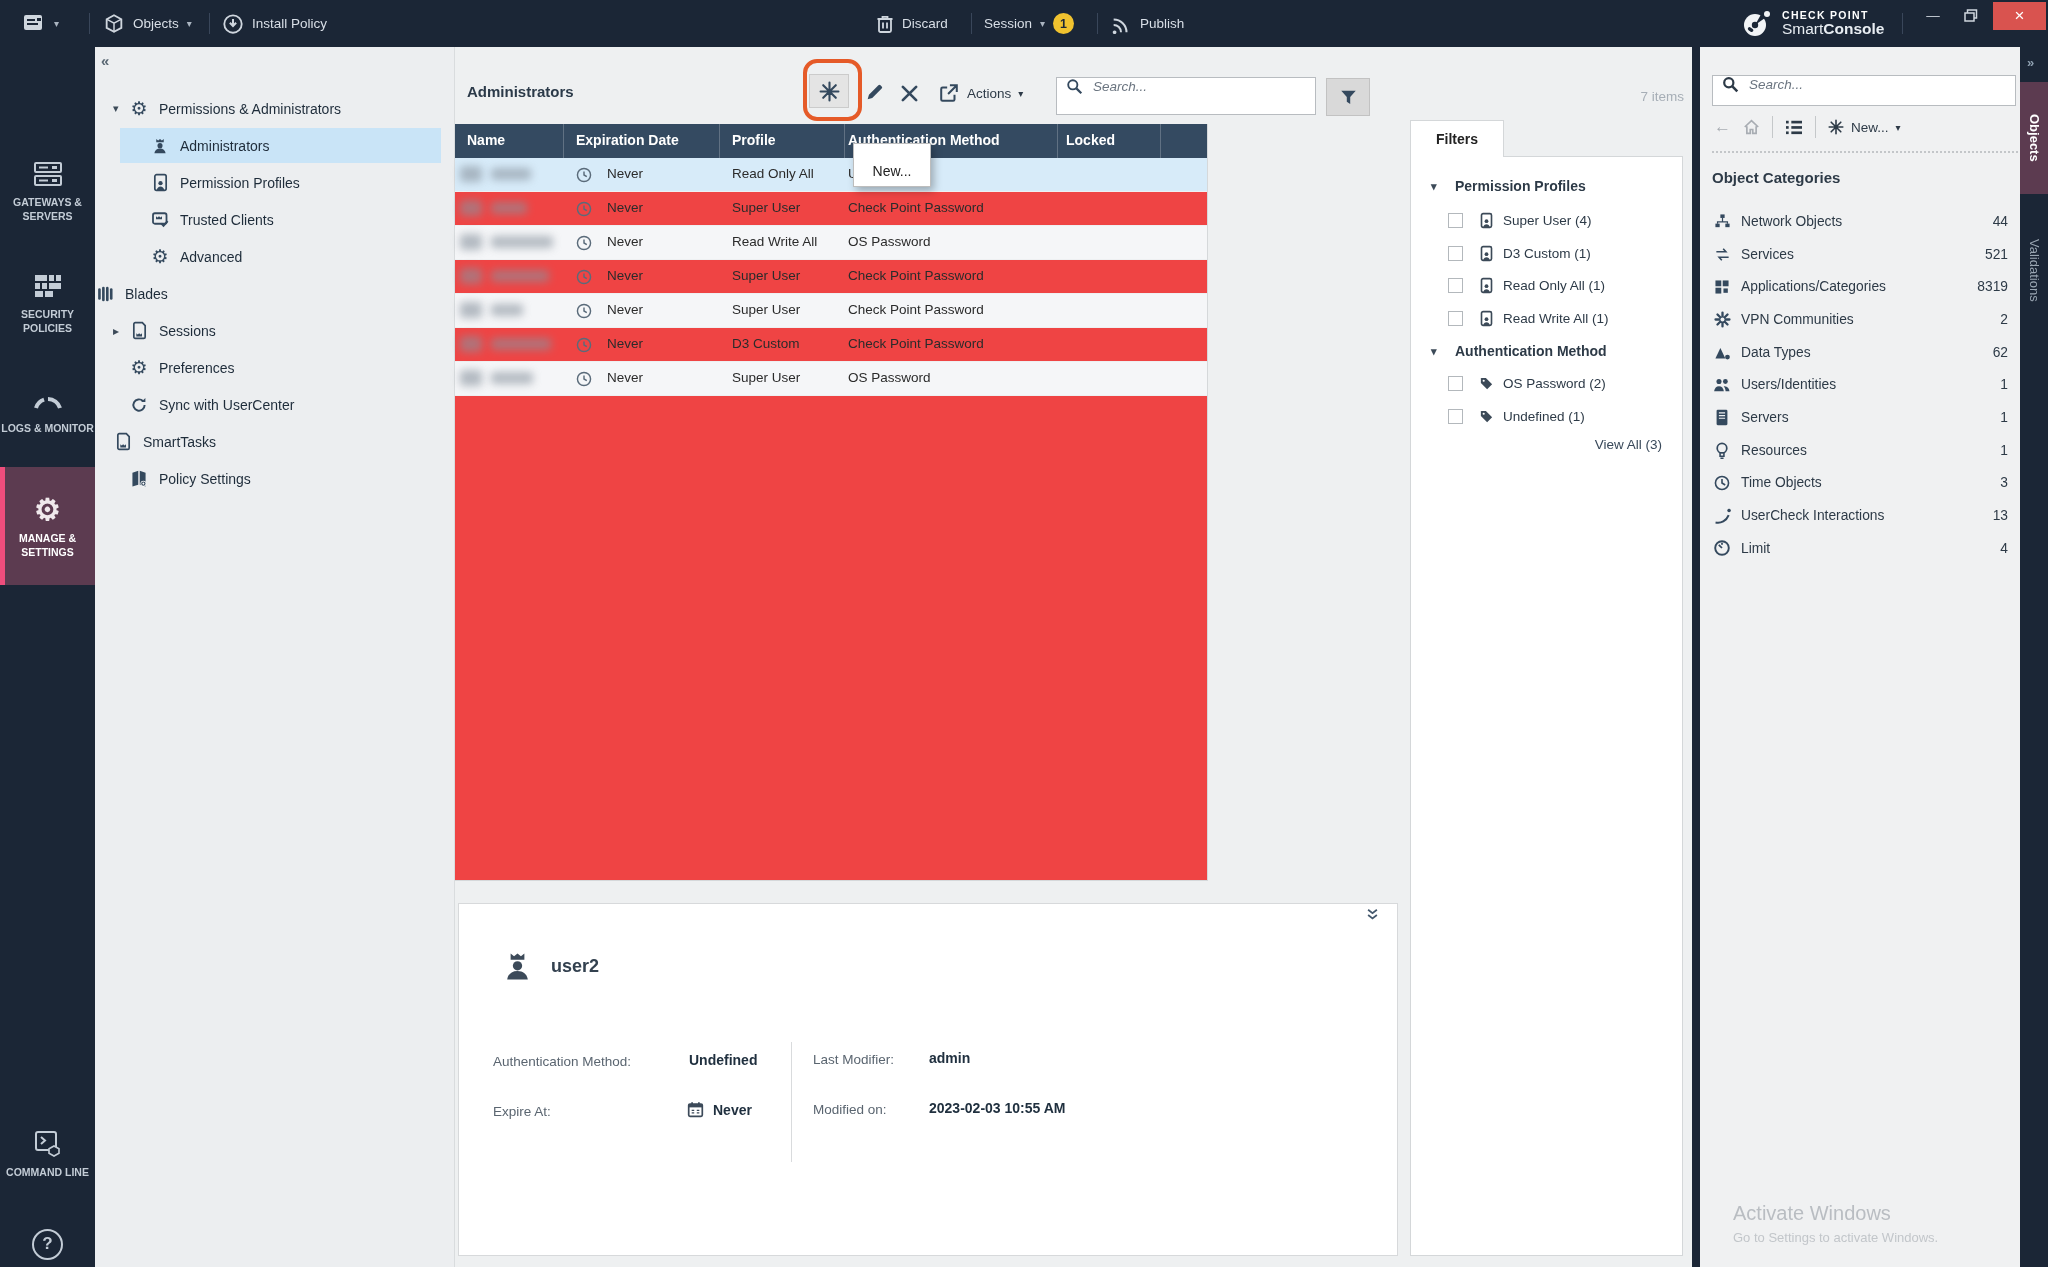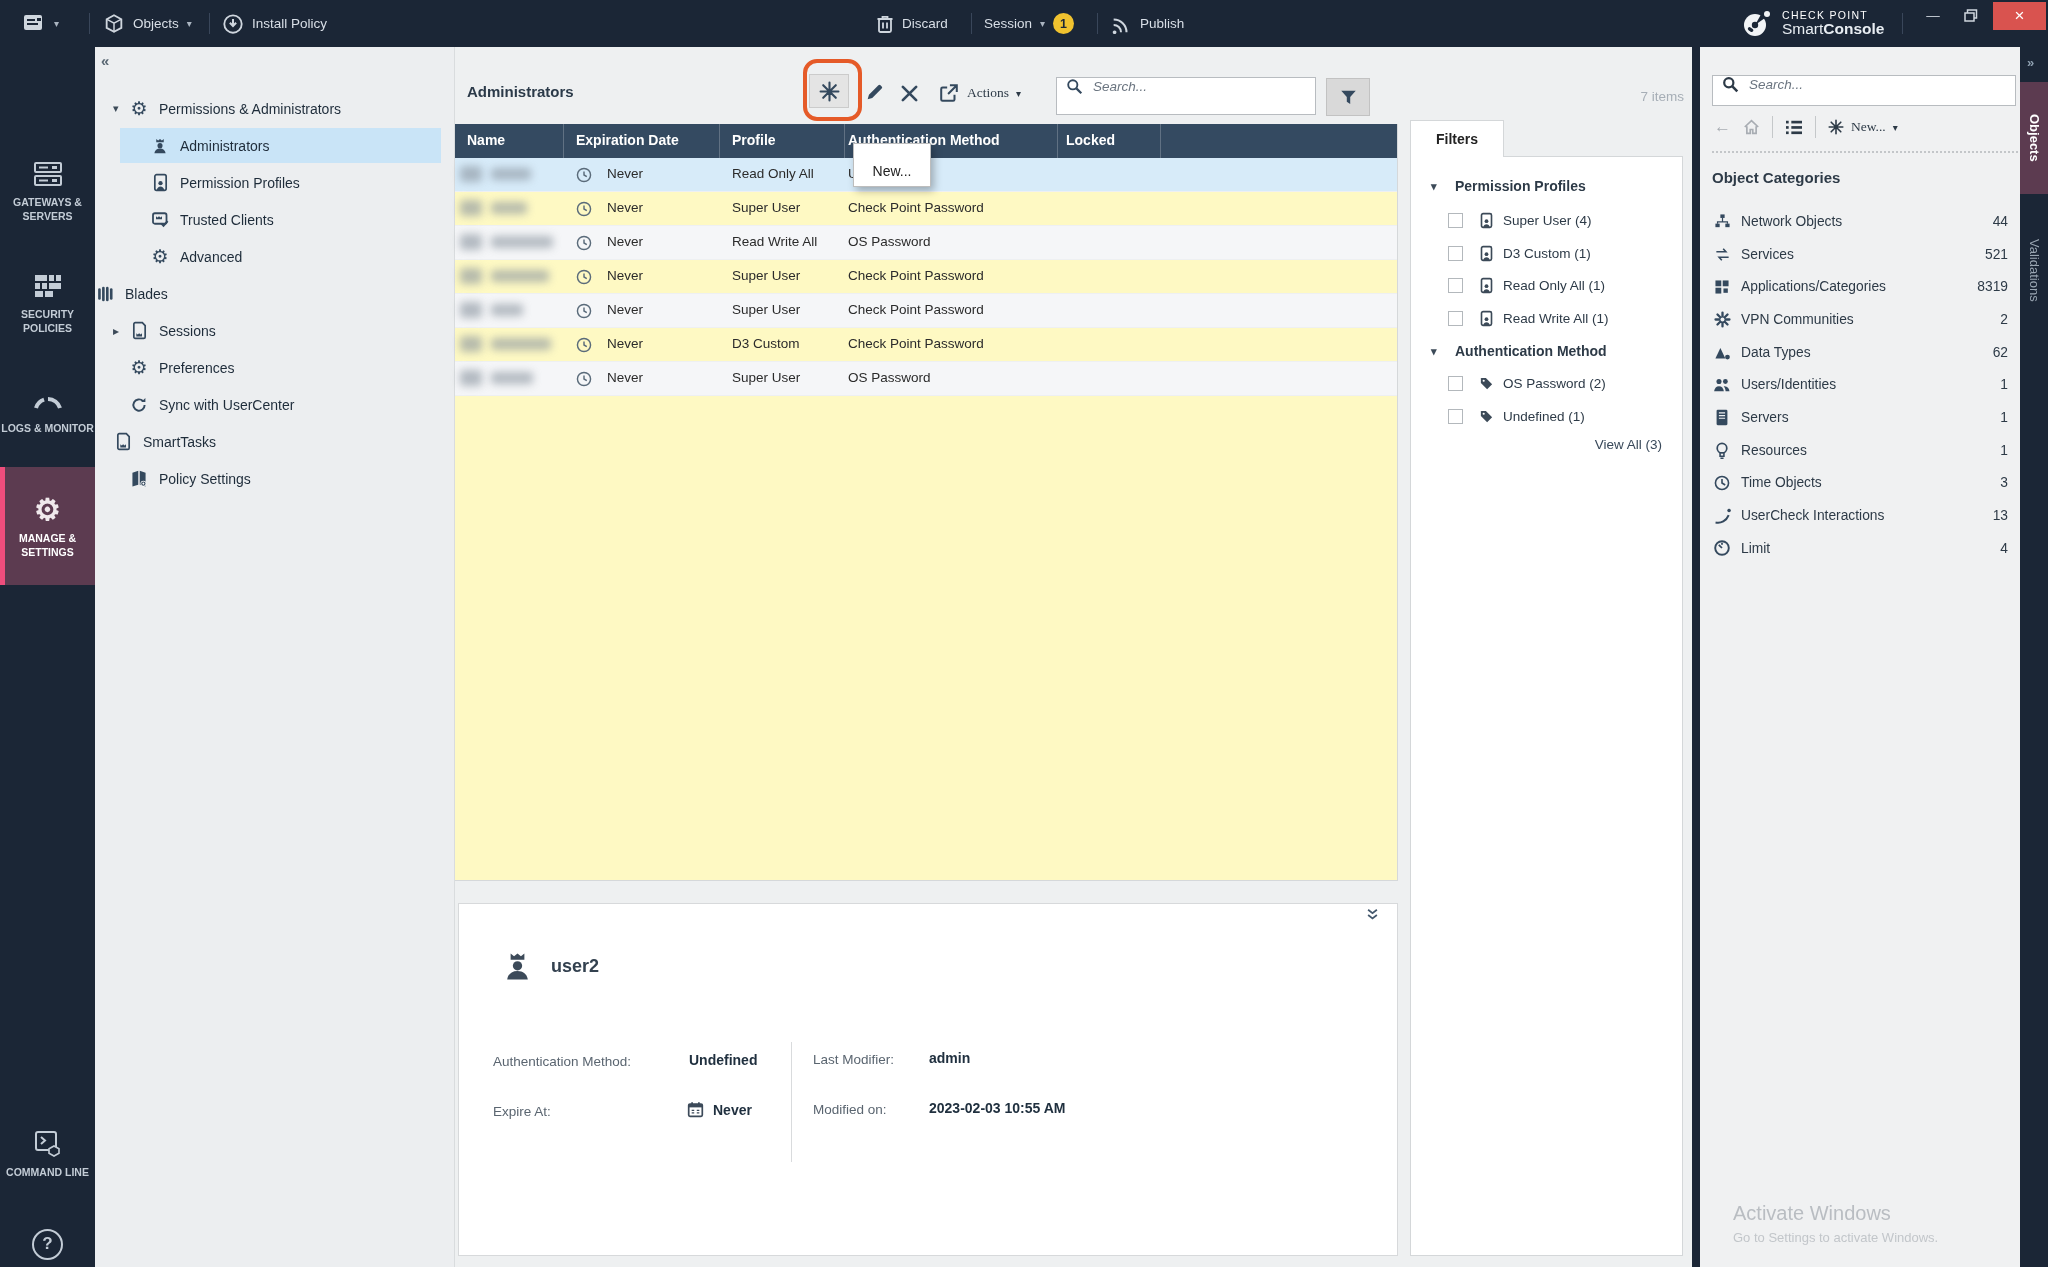--- a/index.html
+++ b/index.html
@@ -1,26 +1,26 @@
 <!DOCTYPE html>
 <html><head>
 <meta charset="utf-8">
 <style>
   html,body{margin:0;padding:0;background:#0d141d;font-family:"Liberation Sans",sans-serif;}
   #app{position:relative;width:2048px;height:1267px;background:#eef0f1;overflow:hidden;}
   .abs{position:absolute;}
-  .flex{display:flex;align-items:center;font-family:Liberation Serif, serif;}
+  .flex{display:flex;align-items:center;}
   svg{display:block;}
   
   .titlebar{left:0;top:0;width:2048px;height:47px;background:#1b2636;color:#d9dfe7;font-size:13.5px;}
   .tbitem{display:flex;align-items:center;gap:8px;position:absolute;top:0;height:47px;cursor:default;}
   .tbdiv{position:absolute;top:13px;width:1px;height:21px;background:#39465a;}
   .caret{font-size:10px;color:#aab4c0;}
   .badge{width:21px;height:21px;border-radius:50%;background:#f0c22f;color:#1b2636;font-weight:bold;font-size:12.5px;display:flex;align-items:center;justify-content:center;}
-  .brand-name{font-size:10.5px;font-weight:normal;letter-spacing:1.3px;color:#fff;line-height:1.1;}
+  .brand-name{font-size:10.5px;font-weight:bold;letter-spacing:1.3px;color:#fff;line-height:1.1;}
   .brand-sub{font-size:15.5px;color:#e8edf2;line-height:1.05;}
   .winbtn{position:absolute;top:0;height:30px;display:flex;align-items:center;justify-content:center;color:#cfd6de;}
   .closebtn{background:#d9534f;color:#fff;font-size:17px;}
   
   .rail{left:0;top:47px;width:95px;height:1220px;background:#1b2636;}
   .rail-item{position:absolute;left:0;width:95px;text-align:center;color:#c3ccd6;font-size:10.5px;font-weight:bold;line-height:1.3;cursor:pointer;}
   .rail-ic{margin:0 auto 7px auto;width:32px;height:30px;display:flex;align-items:center;justify-content:center;}
   .rail-active{left:0;top:420px;width:95px;height:118px;background:#5c3b50;border-left:5px solid #ee4d7c;box-sizing:border-box;}
   
   .navpanel{left:95px;top:47px;width:360px;height:1220px;background:#eceef0;border-right:1px solid #d9dcde;box-sizing:border-box;}
@@ -31,21 +31,21 @@
   .navlabel{z-index:1;}
   .gear-glyph{font-size:19px;color:#34495e;line-height:1;}
   
   .page-title{font-size:15px;font-weight:bold;color:#2b3a49;}
   .toolbtn{display:flex;align-items:center;justify-content:center;cursor:pointer;}
   .search-box{display:flex;align-items:flex-start;background:#fff;border:1px solid #b8bcc0;box-sizing:border-box;padding:0 9px;gap:8px;}
   .search-box input{border:none;outline:none;flex:1;font-size:13.5px;font-family:"Liberation Sans",sans-serif;color:#333;background:transparent;}
   .search-box input::placeholder{font-style:italic;color:#6b7580;}
   .items-count{font-size:13.5px;color:#a6aeb6;text-align:right;}
   
-  .tablewrap{left:455px;top:124px;width:943px;height:757px;background:#fef9c3;border-right:1px solid #d5d8da;border-bottom:1px solid #d5d8da;box-sizing:border-box;}
+  .tablewrap{left:455px;top:124px;width:753px;height:757px;background:#ef4444;border-right:1px solid #d5d8da;border-bottom:1px solid #d5d8da;box-sizing:border-box;}
   .thead{position:absolute;left:0;top:0;width:100%;height:34px;background:#344a61;color:#fff;font-size:14px;font-weight:bold;}
   .th{position:absolute;top:8px;}
   .thsep{position:absolute;top:0;width:1px;height:34px;background:rgba(255,255,255,.22);}
   .trow{position:absolute;left:0;width:100%;height:34px;font-size:13.5px;color:#2b2b2b;border-bottom:1px solid #eef0f2;box-sizing:border-box;cursor:pointer;}
   .row-even{background:#f5f6f8;}
   .row-sel{background:#d7ebf9;}
   .cell{position:absolute;top:8px;}
   .blurblob{position:absolute;background:#87929d;opacity:.6;filter:blur(4px);border-radius:3px;}
   
   .tooltip{left:853px;top:143px;width:78px;height:44px;background:#fff;border:1px solid #bdbdbd;box-shadow:3px 4px 8px rgba(0,0,0,.28);font-size:14px;color:#222;display:flex;align-items:flex-end;justify-content:center;padding-bottom:7px;box-sizing:border-box;z-index:30;}

